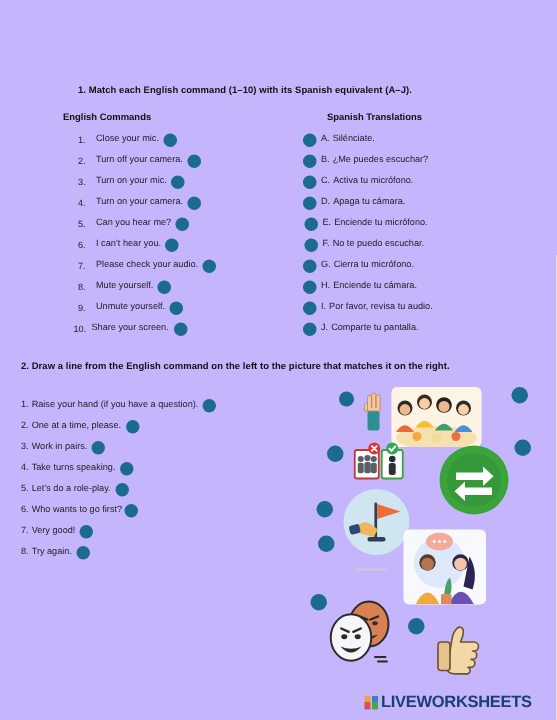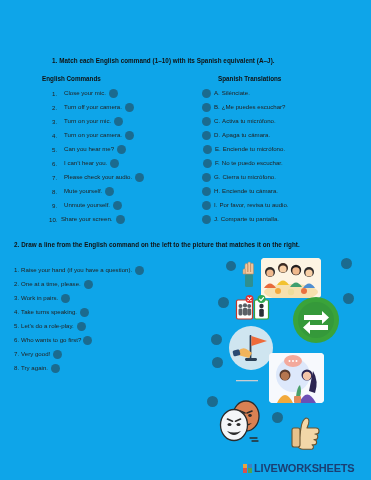--- a/index.html
+++ b/index.html
@@ -11,21 +11,21 @@
     width: 371px;
     height: 480px;
     position: relative;
     overflow: hidden;
     font-family: "Liberation Sans", sans-serif;
     color: #1a1a1a;
   }
   .page {
     position: absolute;
     inset: 0;
-    background: #0ea5e9;
+    background: #c4b5fd;
   }
 
   
   .instr {
     position: absolute;
     font-size: 6.3px;
     font-weight: bold;
     line-height: 1.45;
     letter-spacing: 0.05px;
     color: #111;

